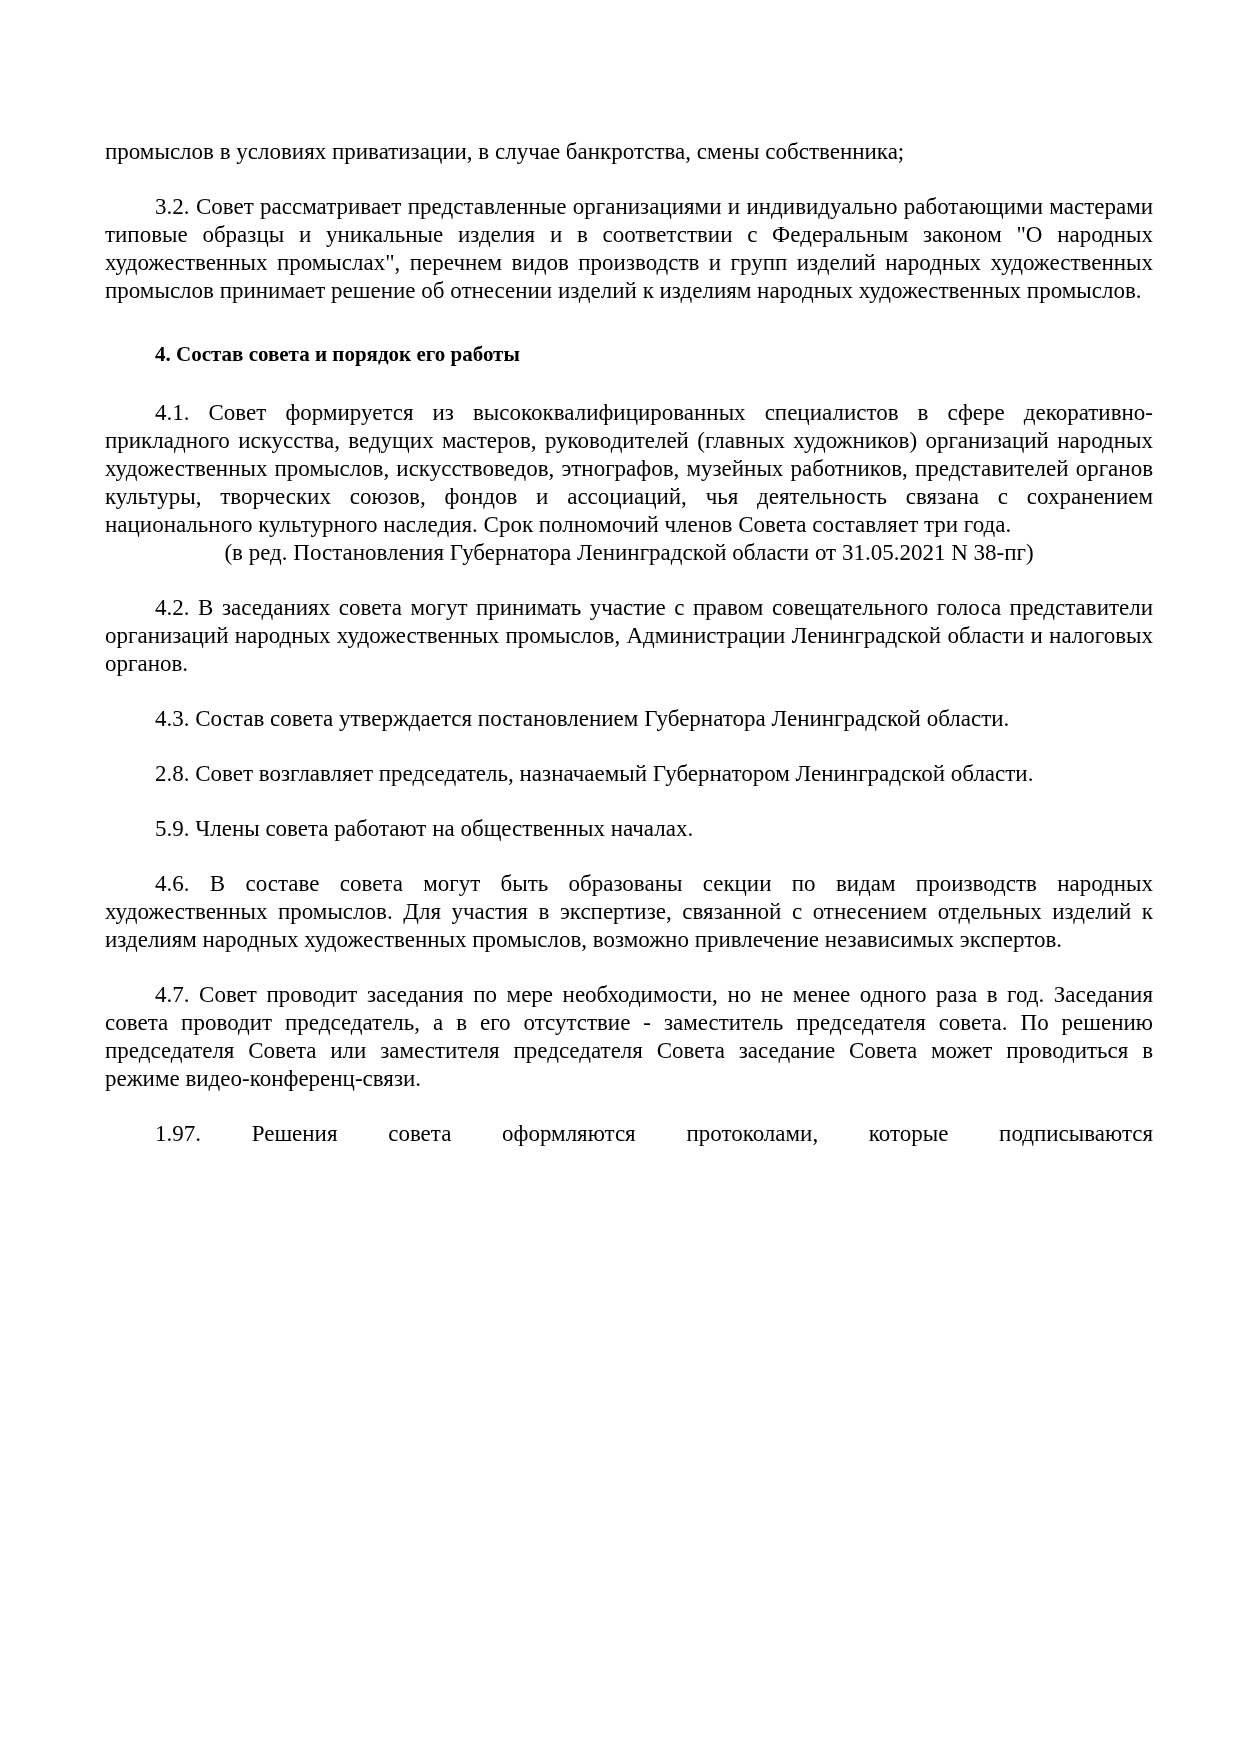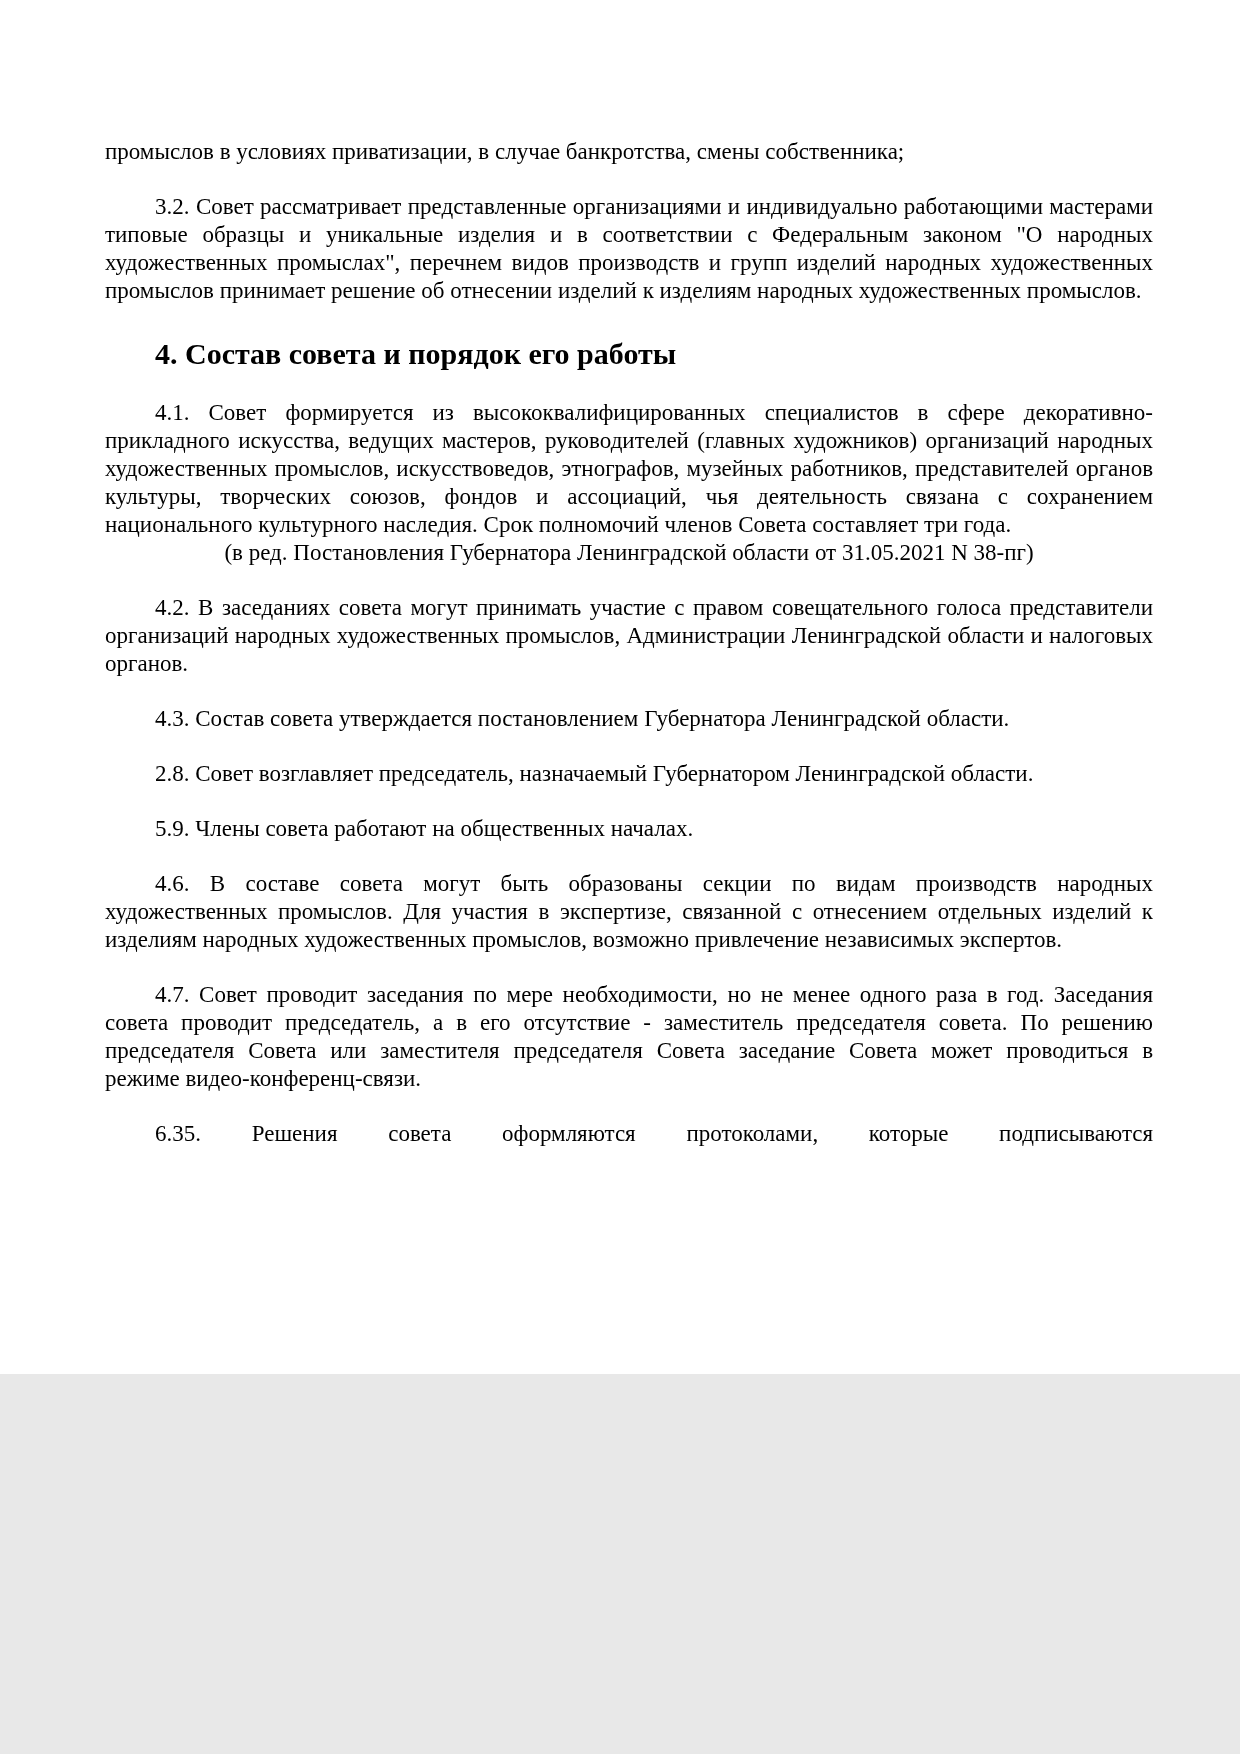--- a/index.html
+++ b/index.html
@@ -3,21 +3,21 @@
 <meta charset="utf-8">
 <style>
   html, body {
     margin: 0;
     padding: 0;
     background: #e8e8e8;
   }
   .page {
     position: relative;
     width: 1240px;
-    height: 1374px;
+    height: 1754px;
     margin: 0 auto;
     background: #ffffff;
     color: #000000;
     box-sizing: border-box;
     padding: 138px 87px 0 105px;
     font-family: "Liberation Serif", "DejaVu Serif", serif;
     font-size: 23px;
     line-height: 28px;
     overflow: hidden;
   }
@@ -39,21 +39,21 @@
   p.amendment {
     text-indent: 0;
     margin-top: 0;
     text-align: center;
   }
   
   p.stretch-last {
     text-align-last: justify;
   }
   h2.section-heading {
-    font-size: 30px;
+    font-size: 21px;
     font-weight: bold;
     margin: 34px 0 30px 0;
     text-indent: 50px;
     text-align: left;
     line-height: 30px;
   }
 </style>
 </head>
 <body>
 
@@ -78,15 +78,15 @@
 
   <p class="para">5.9. Члены совета работают на общественных началах.</p>
 
   <p class="para">4.6. В составе совета могут быть образованы секции по видам производств народных художественных промыслов. Для участия в экспертизе, связанной с отнесением отдельных изделий к изделиям народных художественных промыслов, возможно привлечение независимых экспертов.</p>
 
   <p class="para">4.7. Совет проводит заседания по мере необходимости, но не менее одного раза в год. Заседания совета проводит председатель, а в его отсутствие - заместитель председателя совета. По решению председателя Совета или заместителя председателя Совета заседание Совета может проводиться в режиме видео-конференц-связи.</p>
 
 
 
 
-  <p class="para stretch-last">6.35. Решения совета оформляются протоколами, которые подписываются</p>
+  <p class="para stretch-last">1.97. Решения совета оформляются протоколами, которые подписываются</p>
 
 </main>
 
 </body></html>

